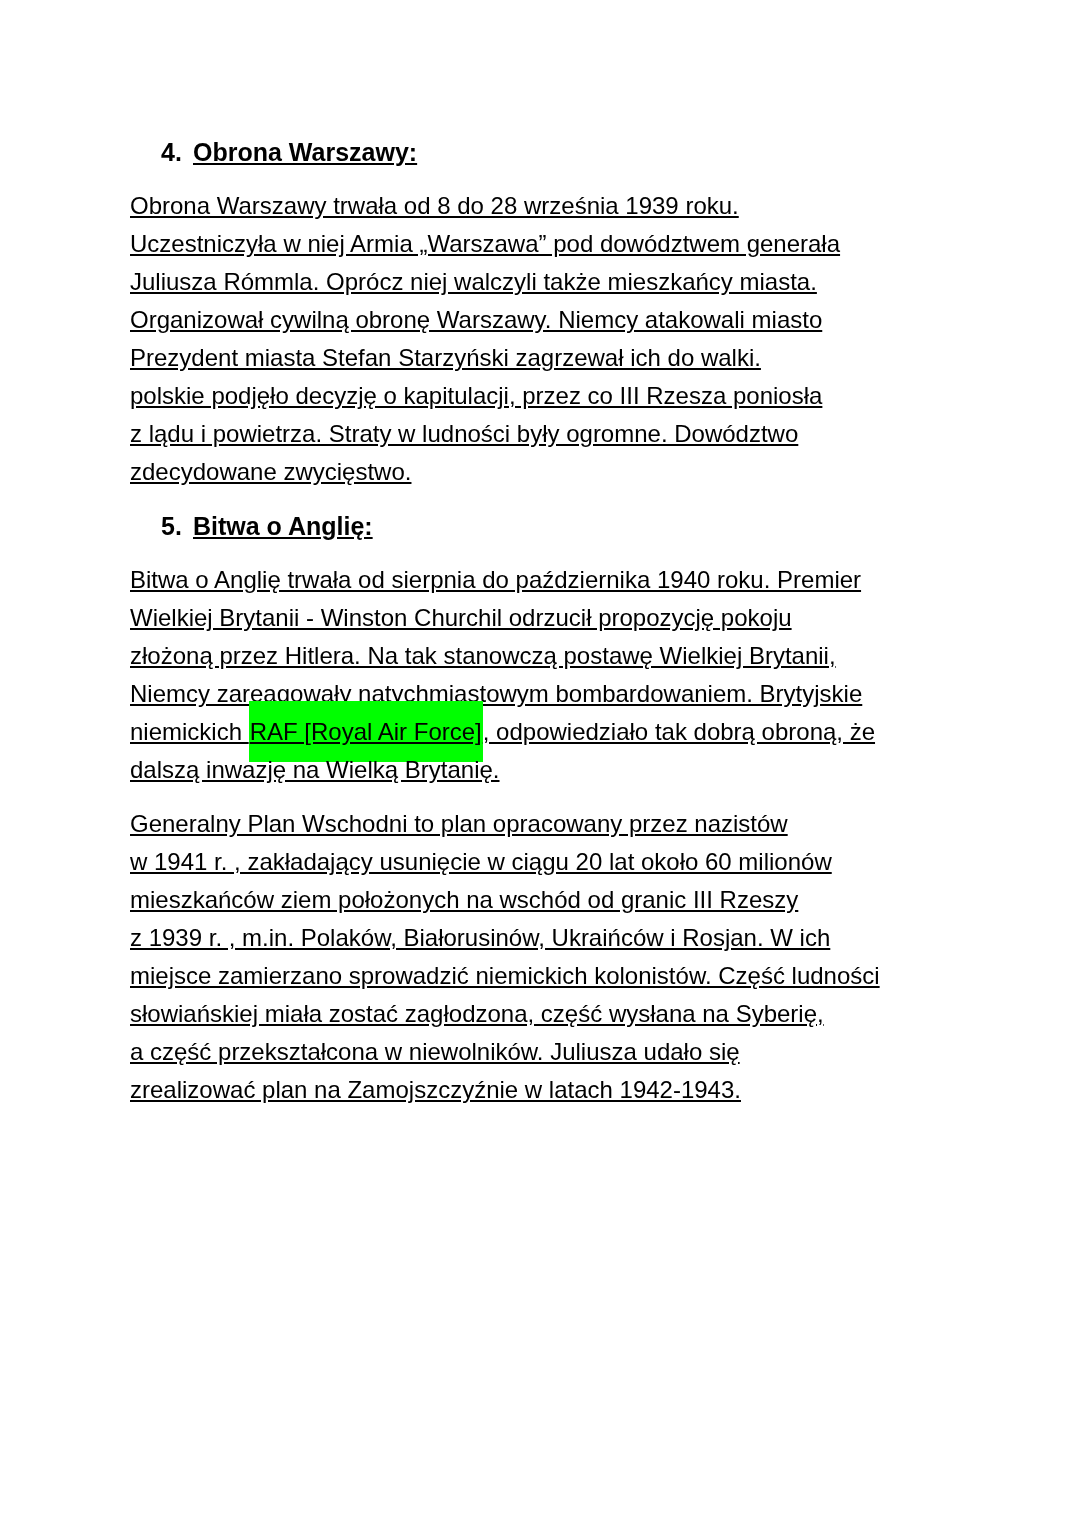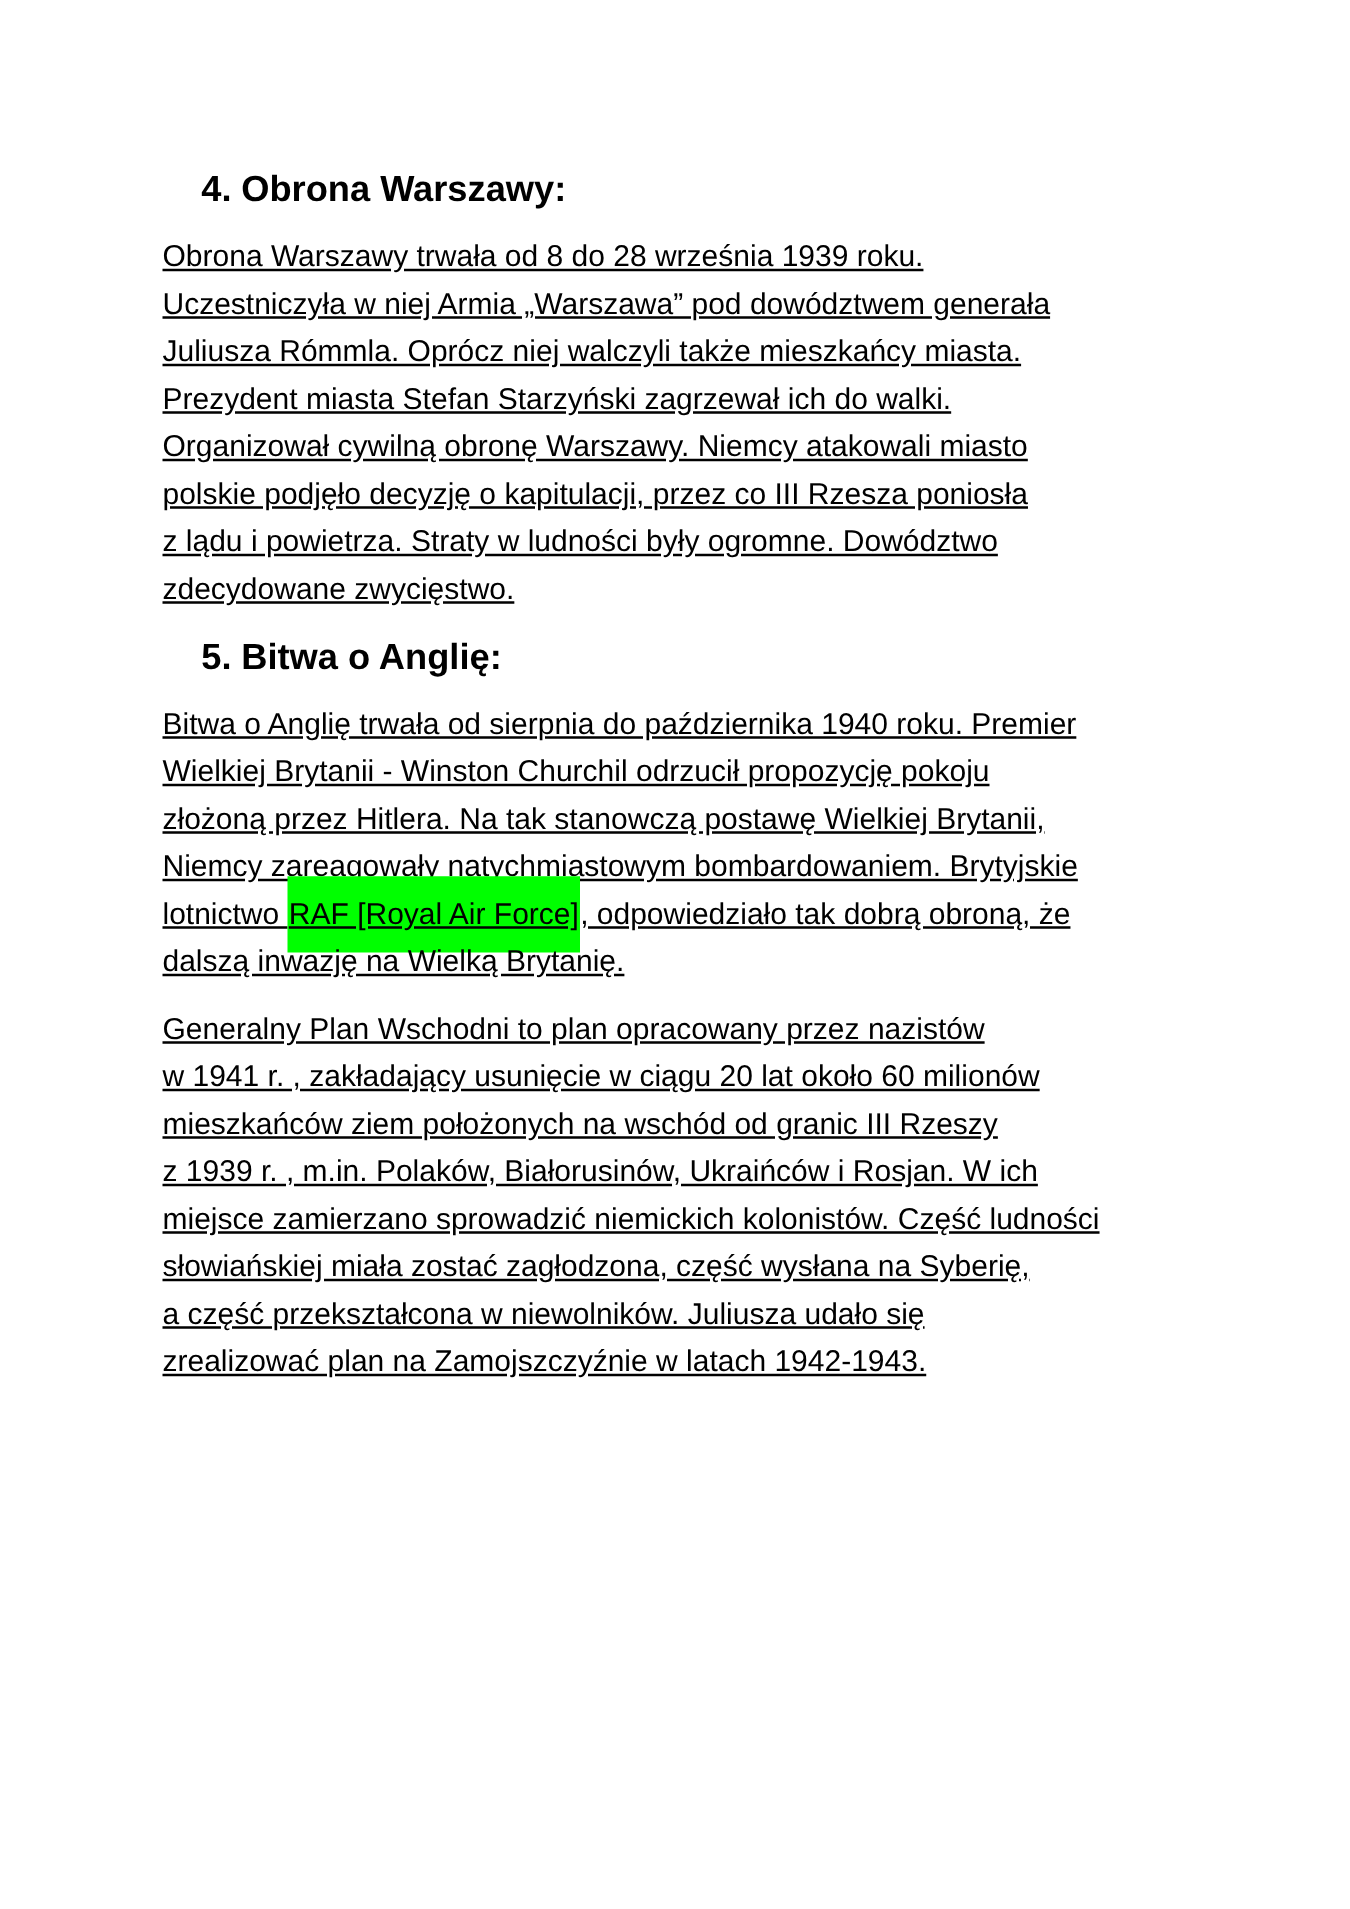--- a/index.html
+++ b/index.html
@@ -15,26 +15,27 @@
     color: #000000;
   }
   .page {
     box-sizing: border-box;
     width: 1080px;
     height: 1527px;
     padding: 133px 90px 0 130px;
     background: #ffffff;
   }
   .heading {
-    font-size: 29px;
+    font-size: 25px;
     font-weight: bold;
     line-height: 38px;
     margin: 0 0 16px 0;
     padding-left: 31px;
     white-space: nowrap;
+    text-decoration: underline;
   }
   .heading .hnum {
     display: inline-block;
     min-width: 32px;
   }
   .para {
     font-size: 24px;
     line-height: 38px;
     margin: 0 0 16px 0;
   }
@@ -54,36 +55,36 @@
 
 <div class="page">
 
   <h2 class="heading">
     <span class="hnum">4.</span><span class="htext">Obrona Warszawy:</span>
   </h2>
   <p class="para">
     <span class="line">Obrona Warszawy trwała od 8 do 28 września 1939 roku.</span>
     <span class="line">Uczestniczyła w niej Armia „Warszawa” pod dowództwem generała</span>
     <span class="line">Juliusza Rómmla. Oprócz niej walczyli także mieszkańcy miasta.</span>
+    <span class="line">Organizował cywilną obronę Warszawy. Niemcy atakowali miasto</span>
     <span class="line">Prezydent miasta Stefan Starzyński zagrzewał ich do walki.</span>
-    <span class="line">Organizował cywilną obronę Warszawy. Niemcy atakowali miasto</span>
     <span class="line">polskie podjęło decyzję o kapitulacji, przez co III Rzesza poniosła</span>
     <span class="line">z lądu i powietrza. Straty w ludności były ogromne. Dowództwo</span>
     <span class="line">zdecydowane zwycięstwo.</span>
   </p>
 
   <h2 class="heading">
     <span class="hnum">5.</span><span class="htext">Bitwa o Anglię:</span>
   </h2>
   <p class="para">
     <span class="line">Bitwa o Anglię trwała od sierpnia do października 1940 roku. Premier</span>
     <span class="line">Wielkiej Brytanii - Winston Churchil odrzucił propozycję pokoju</span>
     <span class="line">złożoną przez Hitlera. Na tak stanowczą postawę Wielkiej Brytanii,</span>
     <span class="line">Niemcy zareagowały natychmiastowym bombardowaniem. Brytyjskie</span>
-    <span class="line"><span>lotnictwo </span><mark class="hl">RAF [Royal Air Force]</mark><span>, odpowiedziało tak dobrą obroną, że</span></span>
+    <span class="line"><span>niemickich </span><mark class="hl">RAF [Royal Air Force]</mark><span>, odpowiedziało tak dobrą obroną, że</span></span>
     <span class="line">dalszą inwazję na Wielką Brytanię.</span>
   </p>
 
   <p class="para">
     <span class="line">Generalny Plan Wschodni to plan opracowany przez nazistów</span>
     <span class="line">w 1941 r. , zakładający usunięcie w ciągu 20 lat około 60 milionów</span>
     <span class="line">mieszkańców ziem położonych na wschód od granic III Rzeszy</span>
     <span class="line">z 1939 r. , m.in. Polaków, Białorusinów, Ukraińców i Rosjan. W ich</span>
     <span class="line">miejsce zamierzano sprowadzić niemickich kolonistów. Część ludności</span>
     <span class="line">słowiańskiej miała zostać zagłodzona, część wysłana na Syberię,</span>

